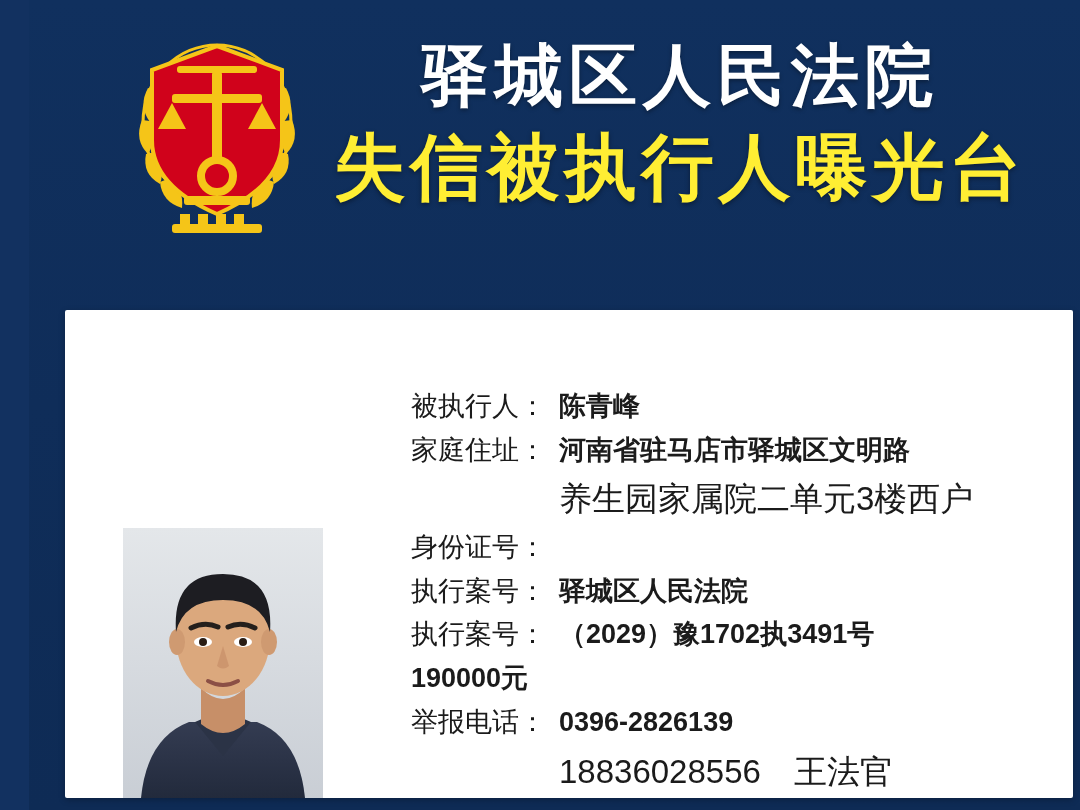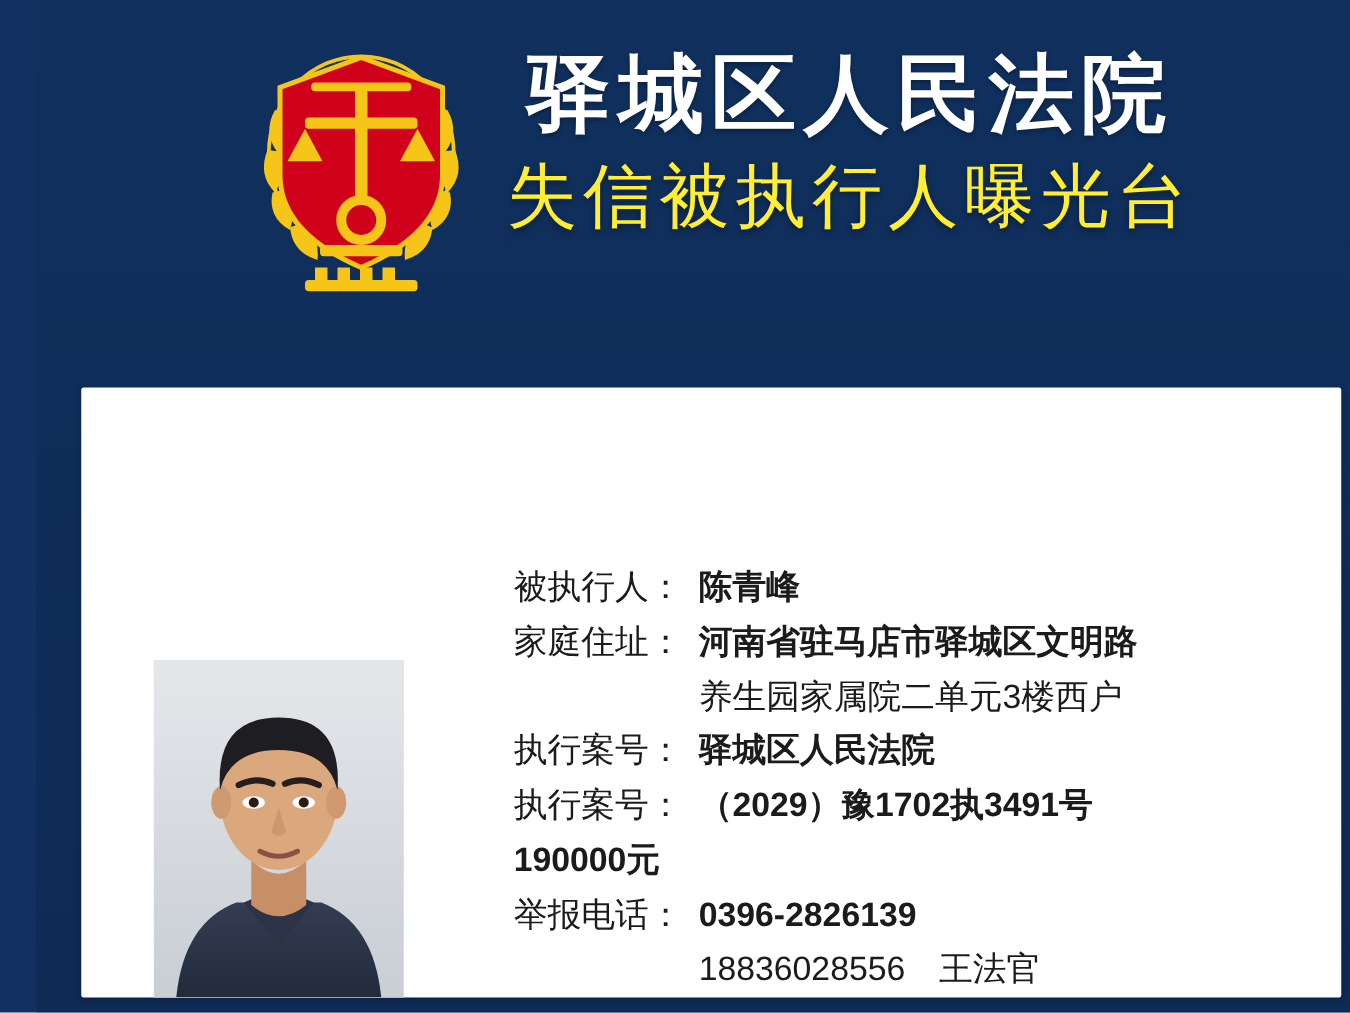--- a/index.html
+++ b/index.html
@@ -53,22 +53,22 @@
     color: #ffffff;
     font-size: 68px;
     font-weight: bold;
     letter-spacing: 6px;
     line-height: 1.15;
     text-shadow: 0 2px 4px rgba(0,0,0,0.35);
     white-space: nowrap;
   }
   .title-sub {
     color: #ffee33;
-    font-size: 56px;
-    font-weight: normal;
+    font-size: 72px;
+    font-weight: bold;
     letter-spacing: 5px;
     line-height: 1.25;
     margin-top: 8px;
     text-shadow: 0 2px 5px rgba(0,0,0,0.4);
     white-space: nowrap;
   }
 
   
   .card {
     position: absolute;
@@ -112,21 +112,21 @@
     width: 148px;
     text-align: left;
     letter-spacing: 0px;
   }
   .info-value {
     flex: 1 1 auto;
     font-weight: bold;
   }
   .info-cont {
     margin-left: 148px;
-    font-size: 27px;
+    font-size: 33px;
     color: #1b1b1b;
     line-height: 1.62;
     white-space: nowrap;
   }
 </style>
 </head>
 <body>
 
 <div class="page">
 
@@ -230,20 +230,21 @@
         <span class="info-value">陈青峰</span>
       </div>
 
       <div class="info-row">
         <span class="info-label">家庭住址：</span>
         <span class="info-value">河南省驻马店市驿城区文明路</span>
       </div>
       <div class="info-cont">养生园家属院二单元3楼西户</div>
 
       <div class="info-row">
+        <span class="info-label">身份证号：</span>
       </div>
 
       <div class="info-row">
         <span class="info-label">执行案号：</span>
         <span class="info-value">驿城区人民法院</span>
       </div>
 
       <div class="info-row">
         <span class="info-label">执行案号：</span>
         <span class="info-value">（2029）豫1702执3491号</span>

